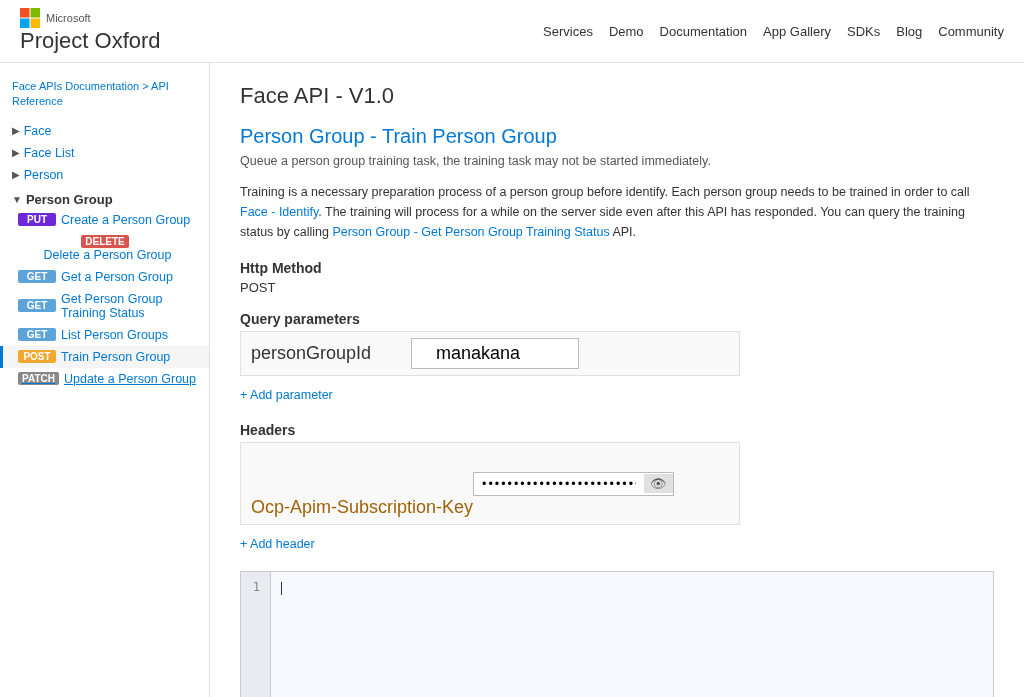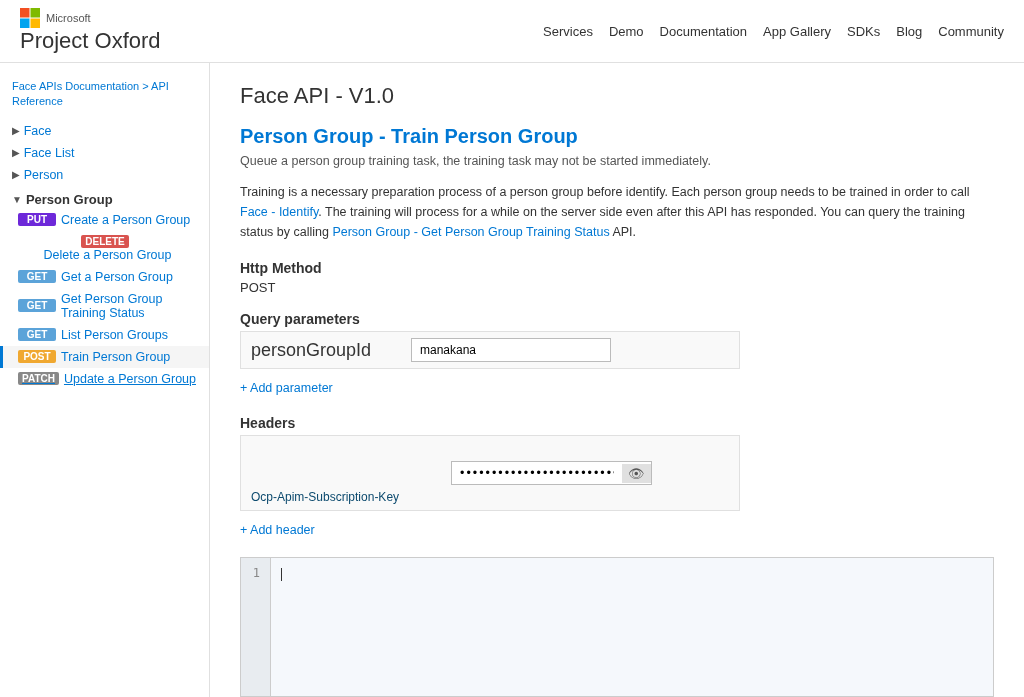--- a/index.html
+++ b/index.html
@@ -85,21 +85,21 @@
     }
     .page-title {
       font-size: 22px;
       font-weight: 300;
       color: #333;
       margin-bottom: 16px;
     }
     .section-title {
       font-size: 20px;
       color: #0078d4;
-      font-weight: 700;
+      font-weight: 400;
       margin-bottom: 6px;
     }
     .subtitle {
       font-size: 12.5px;
       color: #555;
       margin-bottom: 14px;
     }
     .description {
       font-size: 12.5px;
       color: #333;
@@ -132,23 +132,23 @@
       background: #f9f9f9;
       max-width: 500px;
     }
     .param-name {
       font-size: 18px;
       color: #333;
       min-width: 160px;
     }
     .param-input {
       border: 1px solid #bbb;
-      padding: 4px 8px;
-      font-size: 12px;
-      width: 200px;
+      padding: 4px 24px;
+      font-size: 18px;
+      width: 168px;
       outline: none;
     }
     .add-link {
       color: #0078d4;
       font-size: 12.5px;
       cursor: pointer;
       margin-top: 4px;
       display: inline-block;
     }
 
@@ -157,22 +157,22 @@
     .header-row {
       display: flex;
       align-items: center;
       margin-bottom: 8px;
       padding: 6px 10px;
       border: 1px solid #e0e0e0;
       background: #f9f9f9;
       max-width: 500px;
     }
     .header-name {
-      font-size: 12px;
-      color: #0c4a6e;
+      font-size: 18px;
+      color: #a16207;
       min-width: 200px;
       margin-top: 48px;
     }
     .header-input-wrap {
       display: flex;
       align-items: center;
       border: 1px solid #bbb;
       background: #fff;
     }
     .header-input {

